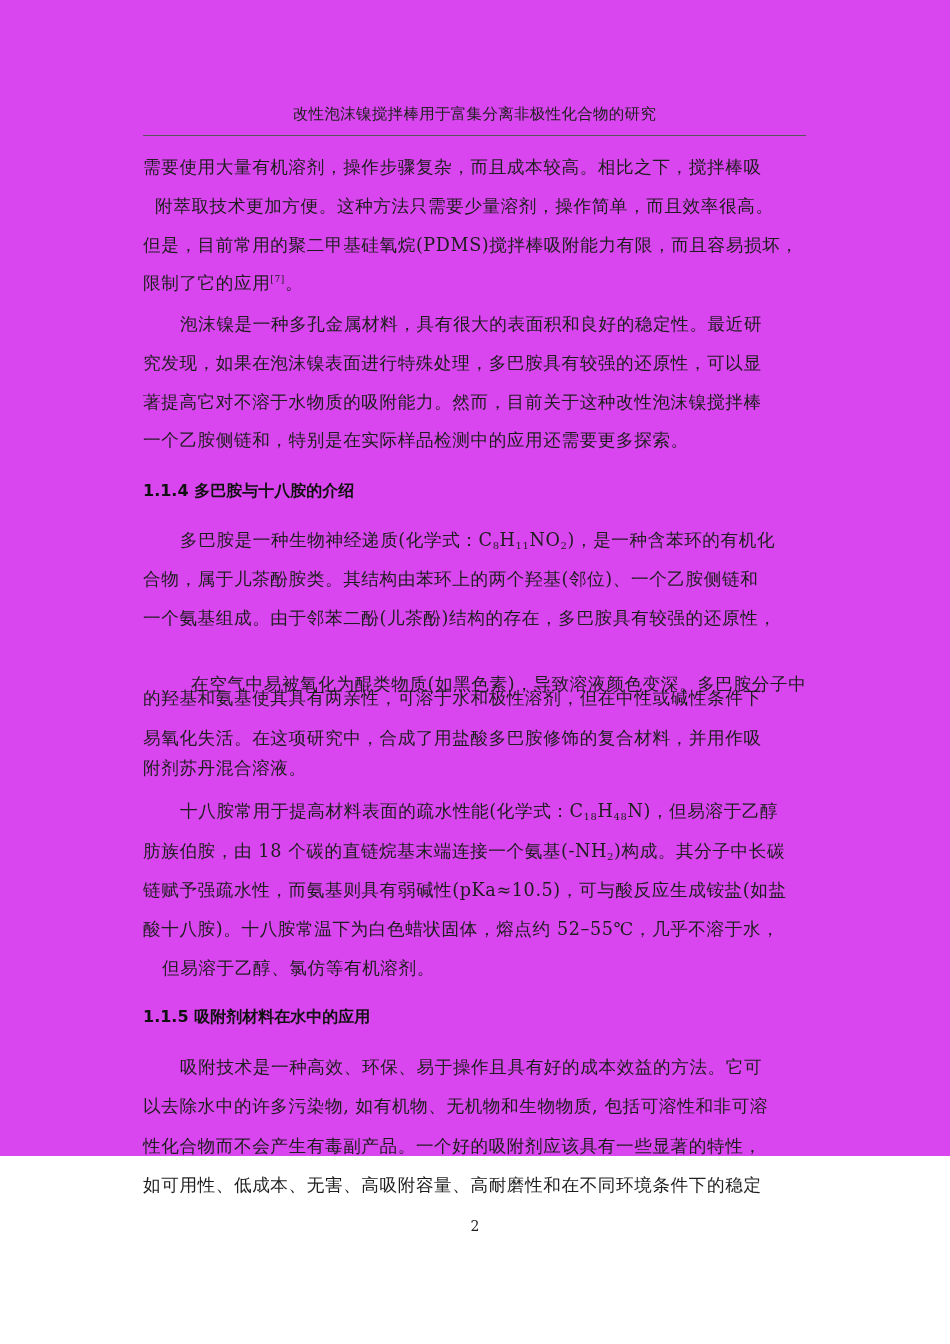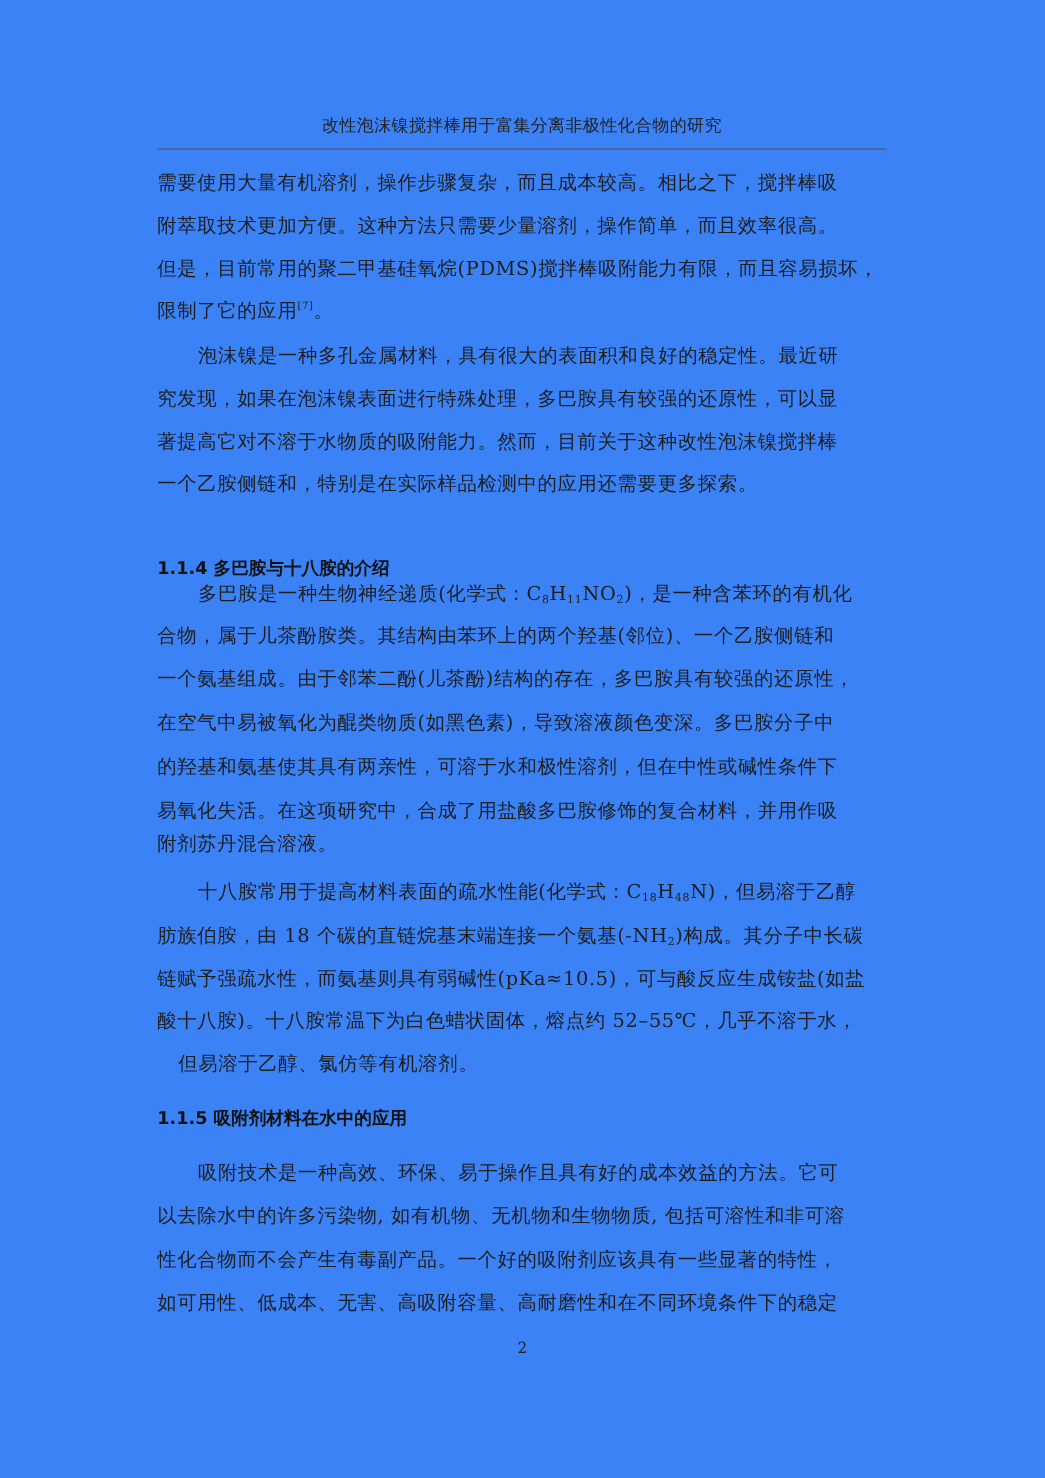--- a/index.html
+++ b/index.html
@@ -1,18 +1,18 @@
 <!DOCTYPE html>
 <html><head>
 <meta charset="utf-8">
 <style>
   html, body { margin: 0; padding: 0; background: #ffffff; }
   body { width: 950px; height: 1344px; position: relative; overflow: hidden;
          font-family: "DejaVu Serif", "Liberation Serif", serif; color: #1a1a1a; }
-  .page { position: absolute; left: 0; top: 0; width: 950px; height: 1344px; background: #3b82f6; }
+  .page { position: absolute; left: 0; top: 0; width: 950px; height: 1156px; background: #d946ef; }
   .running-header { position: absolute; left: 143px; width: 663px; top: 104px; text-align: center;
          font-size: 15.5px; color: #222; letter-spacing: 0.3px; line-height: 20px; }
   .header-rule { position: absolute; left: 143px; width: 663px; top: 135px; height: 0;
          border-top: 1.5px solid #555; }
   .line { position: absolute; left: 143px; width: 670px; font-size: 17.6px; line-height: 24px;
           white-space: nowrap; color: #1e1e1e; letter-spacing: 0.6px; }
   .indent { padding-left: 37px; }
   .heading { position: absolute; left: 143px; font-family: "DejaVu Sans", "Liberation Sans", sans-serif;
              font-weight: bold; font-size: 16px; line-height: 22px; color: #111; white-space: nowrap; }
   sub { font-size: 10px; line-height: 0; vertical-align: -3px; }
@@ -23,39 +23,39 @@
 </head>
 <body>
 
 <div class="page">
 
   <div class="running-header">改性泡沫镍搅拌棒用于富集分离非极性化合物的研究</div>
   <div class="header-rule"></div>
 
   <div>
     <div class="line" style="top:155px;">需要使用大量有机溶剂，操作步骤复杂，而且成本较高。相比之下，搅拌棒吸</div>
-    <div class="line" style="top:194px;">附萃取技术更加方便。这种方法只需要少量溶剂，操作简单，而且效率很高。</div>
+    <div class="line" style="top:194px;margin-left:12px;">附萃取技术更加方便。这种方法只需要少量溶剂，操作简单，而且效率很高。</div>
     <div class="line" style="top:233px;">但是，目前常用的聚二甲基硅氧烷(PDMS)搅拌棒吸附能力有限，而且容易损坏，</div>
     <div class="line" style="top:271px;"><span>限制了它的应用</span><sup>[7]</sup><span>。</span></div>
   </div>
 
   <div>
     <div class="line indent" style="top:312px;">泡沫镍是一种多孔金属材料，具有很大的表面积和良好的稳定性。最近研</div>
     <div class="line" style="top:351px;">究发现，如果在泡沫镍表面进行特殊处理，多巴胺具有较强的还原性，可以显</div>
     <div class="line" style="top:390px;">著提高它对不溶于水物质的吸附能力。然而，目前关于这种改性泡沫镍搅拌棒</div>
     <div class="line" style="top:428px;">一个乙胺侧链和，特别是在实际样品检测中的应用还需要更多探索。</div>
   </div>
 
-  <div class="heading" style="top:480px;margin-top:26px;">1.1.4 多巴胺与十八胺的介绍</div>
+  <div class="heading" style="top:480px;">1.1.4 多巴胺与十八胺的介绍</div>
 
   <div>
     <div class="line indent" style="top:528px;"><span>多巴胺是一种生物神经递质(化学式：C</span><sub>8</sub><span>H</span><sub>11</sub><span>NO</span><sub>2</sub><span>)，是一种含苯环的有机化</span></div>
     <div class="line" style="top:567px;">合物，属于儿茶酚胺类。其结构由苯环上的两个羟基(邻位)、一个乙胺侧链和</div>
     <div class="line" style="top:606px;">一个氨基组成。由于邻苯二酚(儿茶酚)结构的存在，多巴胺具有较强的还原性，</div>
-    <div class="line" style="top:646px;">在空气中易被氧化为醌类物质(如黑色素)，导致溶液颜色变深。多巴胺分子中</div>
+    <div class="line" style="top:672px;margin-left:48px;">在空气中易被氧化为醌类物质(如黑色素)，导致溶液颜色变深。多巴胺分子中</div>
     <div class="line" style="top:686px;">的羟基和氨基使其具有两亲性，可溶于水和极性溶剂，但在中性或碱性条件下</div>
     <div class="line" style="top:726px;">易氧化失活。在这项研究中，合成了用盐酸多巴胺修饰的复合材料，并用作吸</div>
     <div class="line" style="top:756px;">附剂苏丹混合溶液。</div>
   </div>
 
   <div>
     <div class="line indent" style="top:799px;"><span>十八胺常用于提高材料表面的疏水性能(化学式：C</span><sub>18</sub><span>H</span><sub>48</sub><span>N)，但易溶于乙醇</span></div>
     <div class="line" style="top:839px;"><span>肪族伯胺，由 18 个碳的直链烷基末端连接一个氨基(-NH</span><sub>2</sub><span>)构成。其分子中长碳</span></div>
     <div class="line" style="top:878px;">链赋予强疏水性，而氨基则具有弱碱性(pKa≈10.5)，可与酸反应生成铵盐(如盐</div>
     <div class="line" style="top:917px;">酸十八胺)。十八胺常温下为白色蜡状固体，熔点约 52–55℃，几乎不溶于水，</div>

